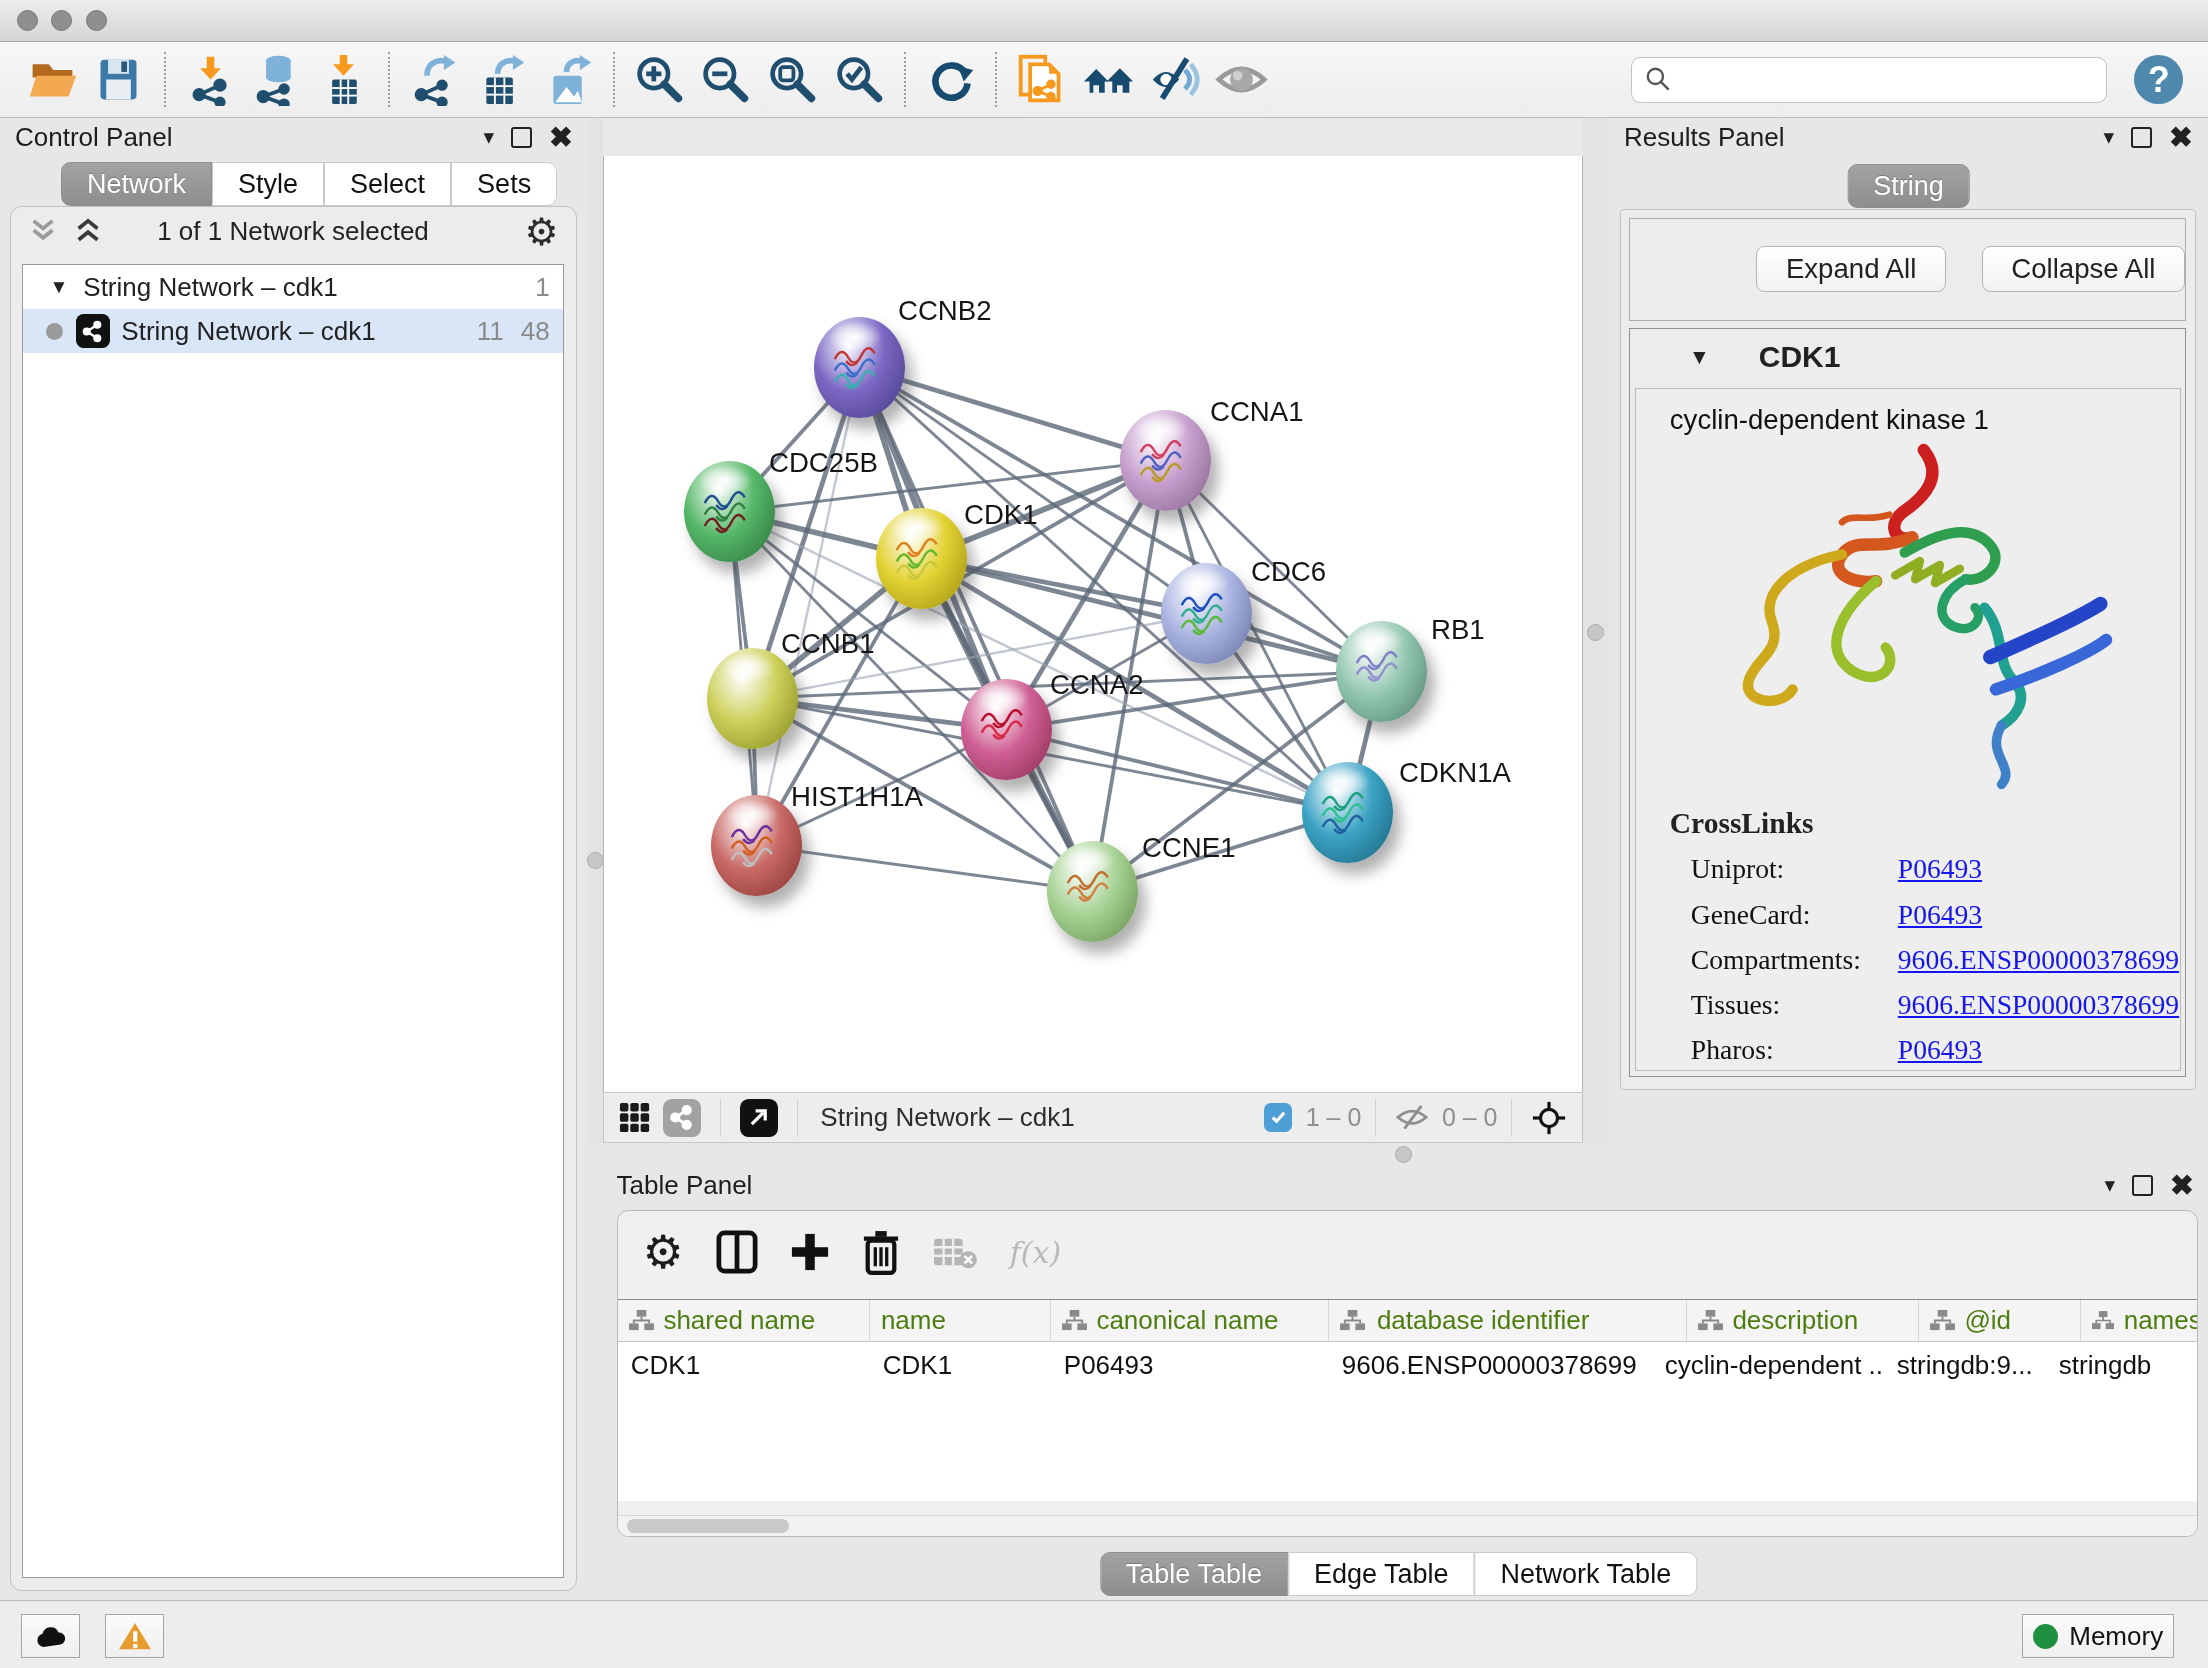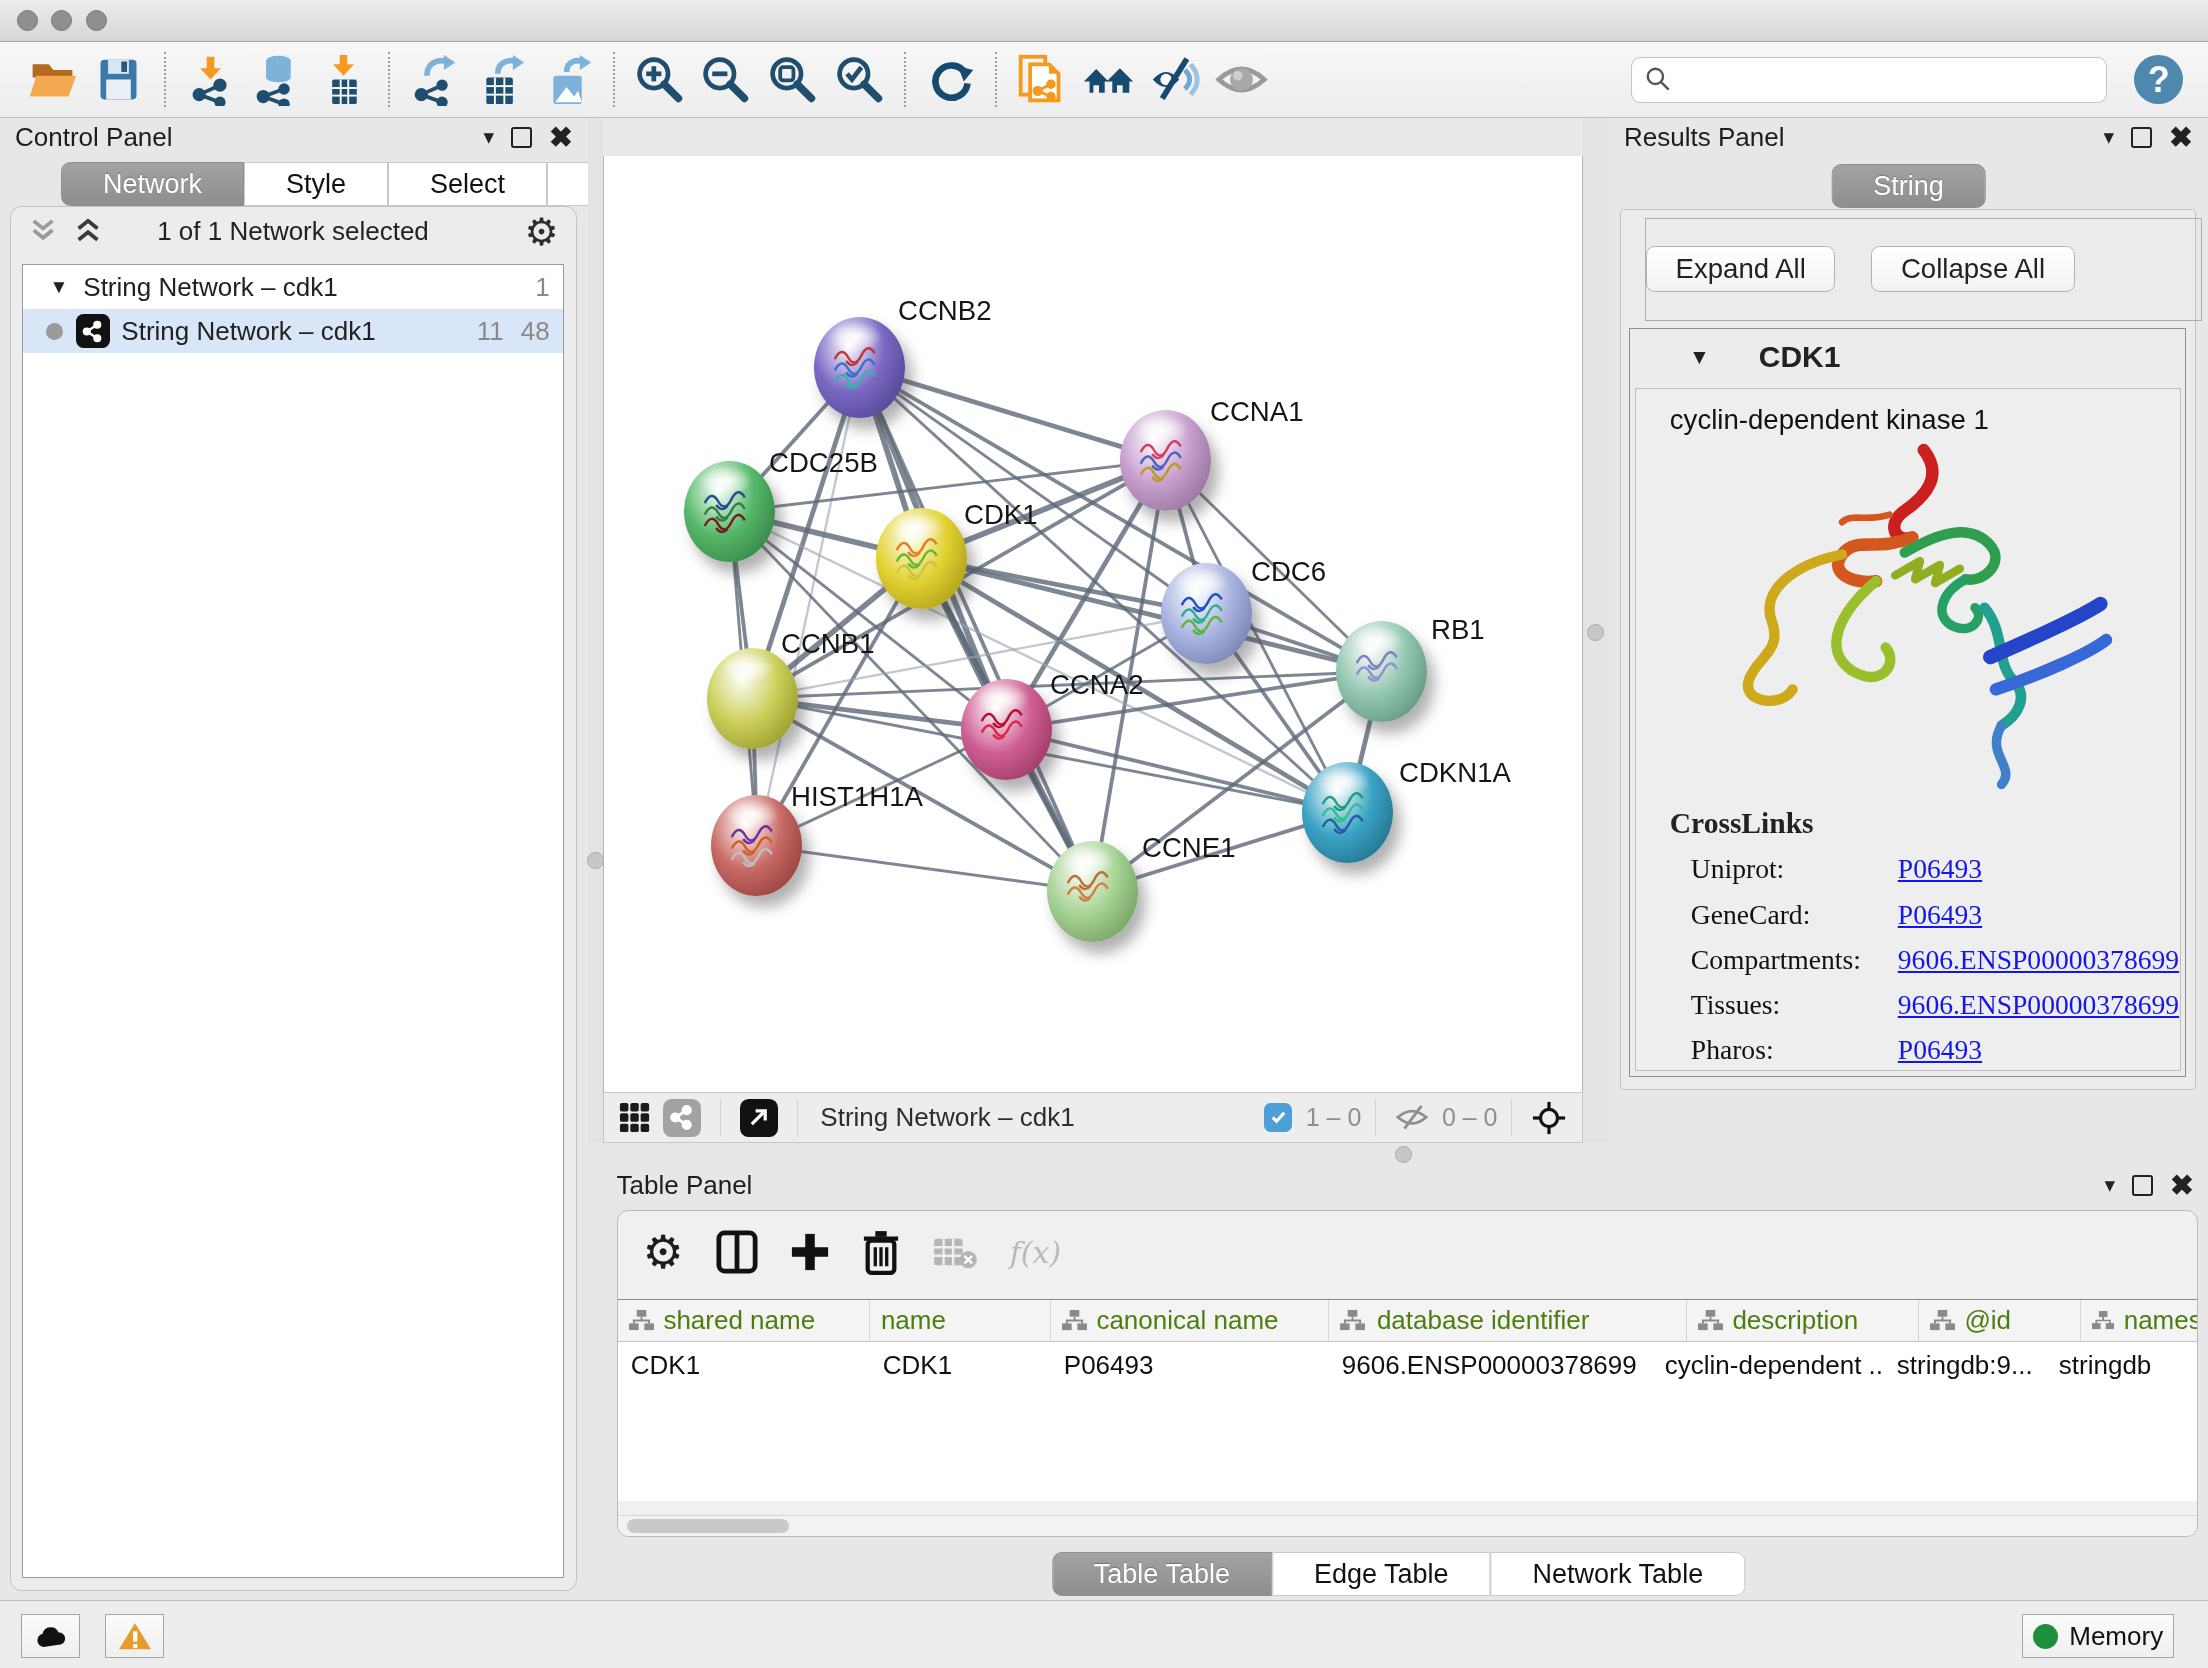--- a/index.html
+++ b/index.html
@@ -27,21 +27,21 @@
   #help-btn { width:49px; height:49px; border-radius:50%; background:#4e89ad; color:#fff; font-weight:bold;
     font-size:36px; display:flex; align-items:center; justify-content:center; margin-right:5.7px; }
 
   
   .panel-title-row { display:flex; align-items:center; height:38px; padding:0 15px; }
   .panel-title { font-size:26px; color:#1d1d1d; }
   .panel-win-icons { margin-left:auto; display:flex; align-items:center; gap:17px; color:#222; }
   .pw-collapse { font-size:21px; }
   .pw-float { width:21px; height:21px; border:2.9px solid #222; border-radius:2.9px; }
   .pw-close { font-size:28.5px; font-weight:bold; }
-  .seg-tab { height:44px; padding:0 41px; display:flex; align-items:center; justify-content:center;
+  .seg-tab { height:44px; padding:0 25px; display:flex; align-items:center; justify-content:center;
     background:#fff; border:1px solid #c9c9c9; font-size:27px; color:#111; }
   .seg-tab.sel { background:linear-gradient(#a3a3a3,#8e8e8e); color:#fff; border-color:#8e8e8e;
     text-shadow:0 -1px 1px rgba(0,0,0,.25); }
   .seg-first { border-radius:9.5px 0 0 9.5px; }
   .seg-last { border-radius:0 9.5px 9.5px 0; }
 
   
   #control-panel { left:0; top:118px; width:588px; height:1482px; background:#e7e7e7; }
   #cp-tabs { position:absolute; left:61px; top:44px; display:flex; }
   #cp-box { position:absolute; left:9.5px; top:88px; width:567px; height:1385px;
@@ -79,21 +79,21 @@
   .ns-count { color:#8f8f8f; font-size:25px; margin-left:7.6px; }
   #ns-title { color:#2e2e2e; font-size:26px; margin-left:9.5px; }
 
   
   #results-panel { left:1609px; top:118px; width:599px; height:1025px; background:#e7e7e7; }
   #rp-tab { position:absolute; left:50%; transform:translateX(-50%); top:46px; }
   #rp-tab .seg-tab { border-radius:9.5px; }
   #rp-outer { position:absolute; left:11.4px; top:91px; width:576px; height:881px; background:#ececec;
     border:1px solid #c2c2c2; border-radius:3.8px; }
   #rp-buttons-box { position:absolute; left:7.6px; top:7.6px; width:557px; height:103px;
-    border:1px solid #adadad; display:flex; align-items:center; justify-content:flex-start; gap:36px;margin-left:16px; }
+    border:1px solid #adadad; display:flex; align-items:center; justify-content:flex-end; gap:36px; }
   .rp-btn { background:linear-gradient(#ffffff,#f2f2f2); border:1px solid #b3b3b3; border-radius:8.6px;
     height:46px; padding:0 28.5px; font-size:27.6px; display:flex; align-items:center; }
   #rp-entry { position:absolute; left:7.6px; top:118px; width:557px; height:749px;
     border:1px solid #8f8f8f; background:#ececec; }
   #rp-entry-header { height:55px; display:flex; align-items:center; }
   #rp-entry-name { font-weight:bold; font-size:30px; margin-left:49px; }
   #rp-entry-body { position:absolute; left:4.8px; top:59px; width:546px; height:683px;
     border:1px solid #bdbdbd; background:#eeeeee; }
   #rp-desc { padding:15px 0 0 34px; font-size:27.6px; color:#111; }
   #crosslinks { position:absolute; left:34px; top:418px; font-family:"Liberation Serif", serif; }

